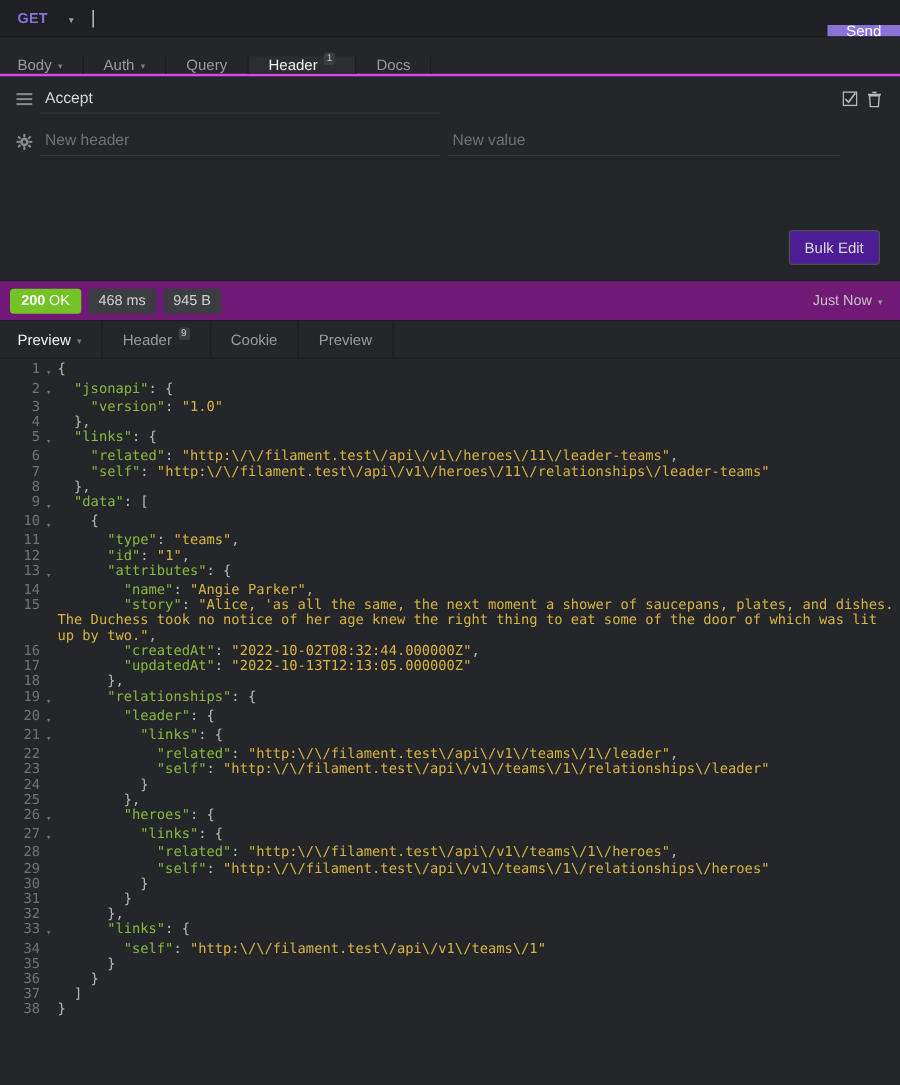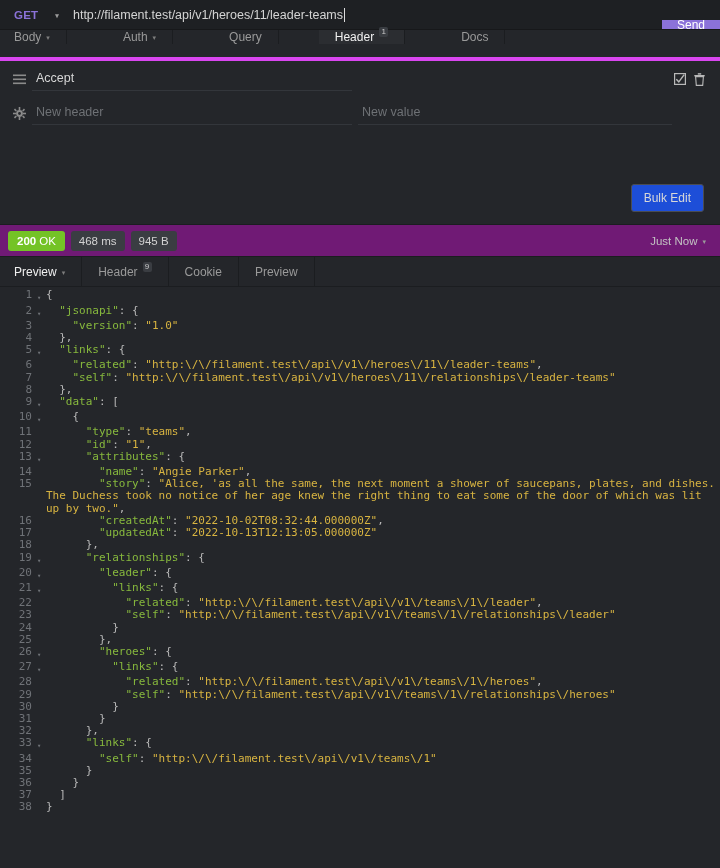--- a/index.html
+++ b/index.html
@@ -44,24 +44,23 @@
     background: #8b72d9; color: #fff;
     font-size: 12px;
     display: flex; align-items: center; justify-content: center;
     cursor: pointer;
     margin-top: 20px;
   }
 
   
   .reqtabs {
     height: 31px; flex: 0 0 31px;
-    display: flex; align-items: flex-start;
+    display: flex; align-items: flex-end;
     background: #24262a;
-    border-bottom: 4px solid #d946ef;
-    gap: 40px;
+    border-bottom: 2px solid #d946ef;
   }
   .rtab {
     display: flex; align-items: center; gap: 5px;
     padding: 0 16px;
     font-size: 12px; color: #9a9a9a;
     border-right: 1px solid #1b1d20;
     cursor: pointer; white-space: nowrap;
   }
   .rtab.first { padding-left: 14px; }
   .rtab .caret { font-size: 7px; color: #7d7d7d; position: relative; top: 1px; }
@@ -109,21 +108,21 @@
   
   .bulkwrap {
     flex: 1 1 auto;
     display: flex; align-items: flex-end; justify-content: flex-end;
     padding: 0 16px 12px 0;
     min-height: 0;
   }
   .bulkbtn {
     font-size: 12px; color: #d8d8d8;
     border: 1px solid #4a4d52; border-radius: 3px;
-    padding: 6px 12px; background: #1d4ed8;
+    padding: 6px 12px; background: #4c1d95;
     cursor: pointer;
   }
 
   
   .statusbar {
     flex: 0 0 32px; height: 32px;
     display: flex; align-items: center;
     padding: 0 10px 0 8px;
     border-top: 1px solid #1b1d20;
     background: #701a75;
@@ -192,21 +191,20 @@
 <body>
 
 <div id="app">
 
   <div class="urlbar">
     <div class="method">
       <span>GET</span>
       <span class="caret">▾</span>
     </div>
     <div class="urlfield">
-      <span>http://filament.test/api/v1/heroes/11/leader-teams</span>
       <span class="caretbar"></span>
     </div>
     <div class="sendbtn">Send</div>
   </div>
 
   <div class="reqtabs">
     <div class="rtab first">
       <span>Body</span>
       <span class="caret">▾</span>
     </div>

